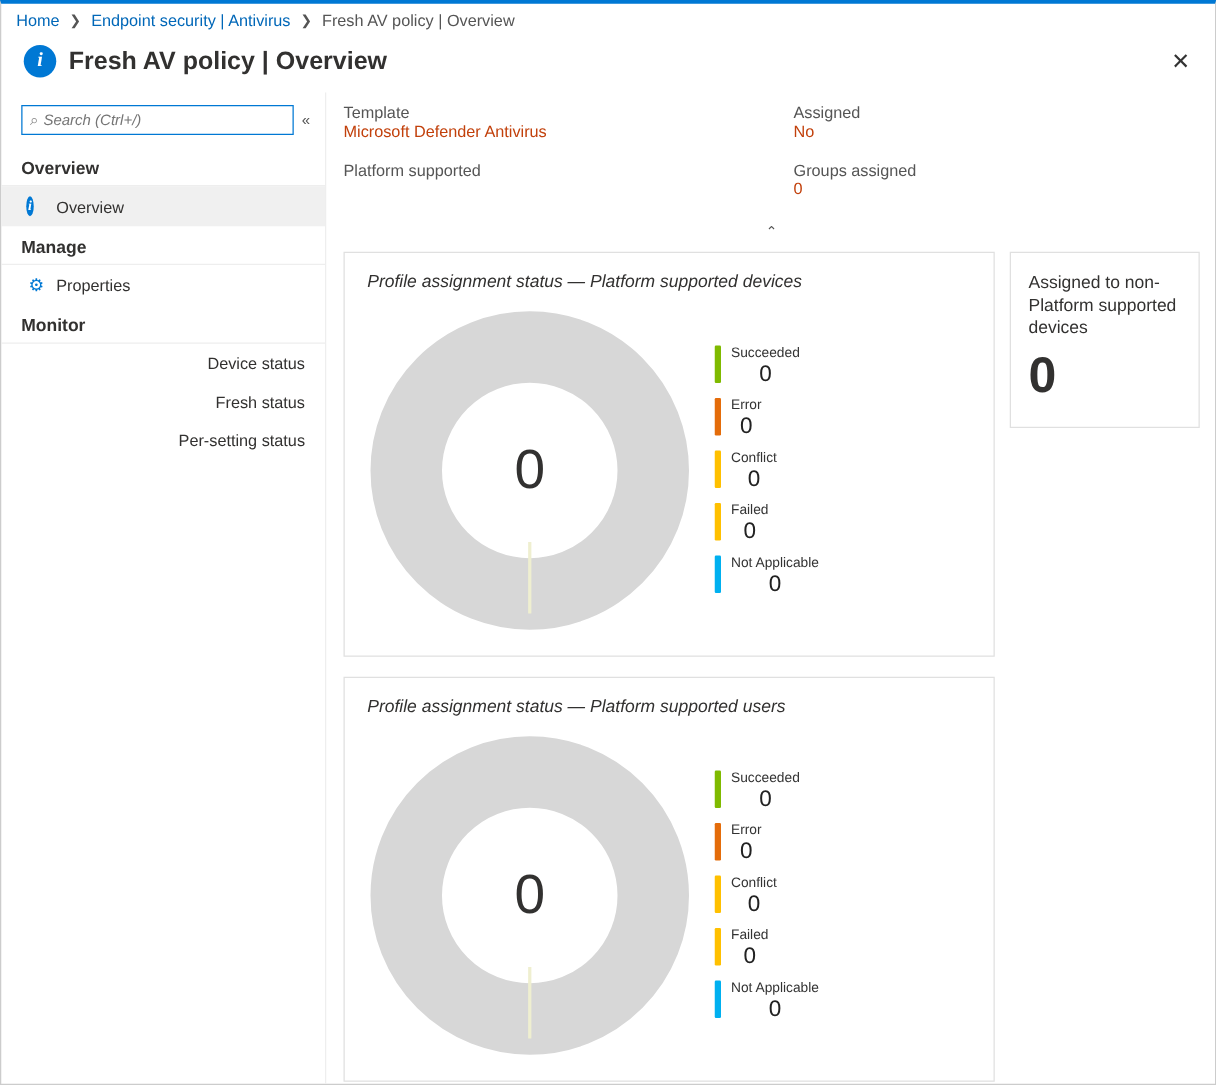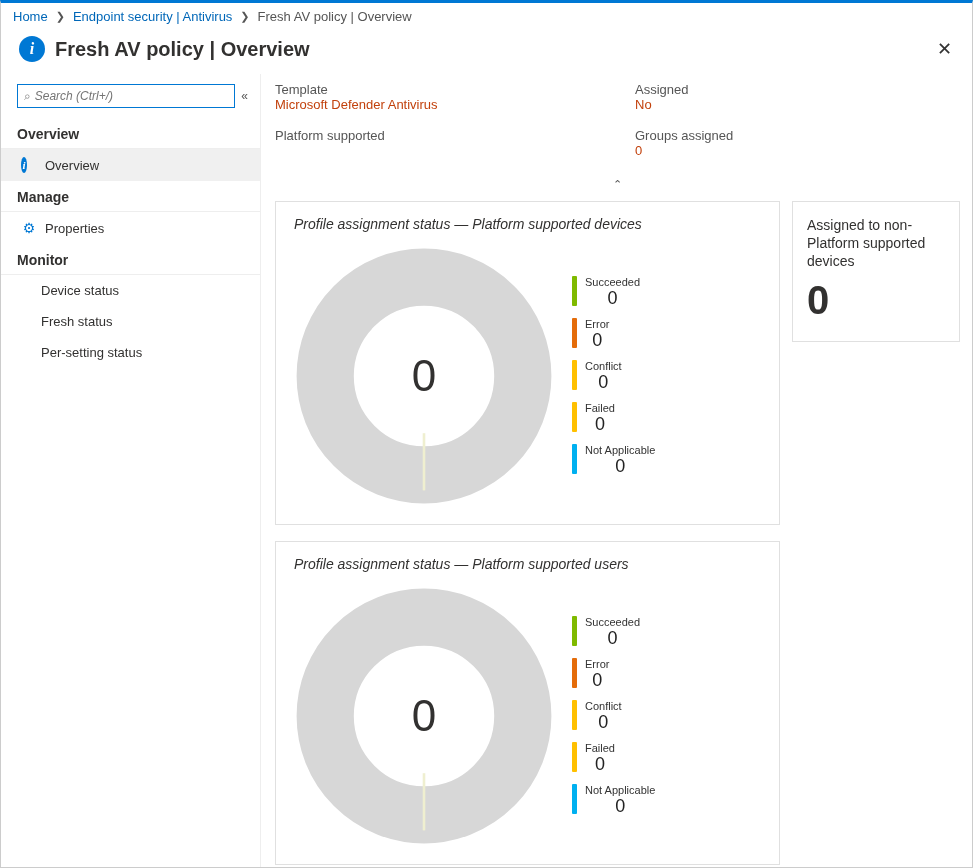--- a/index.html
+++ b/index.html
@@ -19,41 +19,41 @@
   .search-row { display: flex; align-items: center; gap: 4px; padding: 0 10px 10px 16px; }
   .search-box { flex: 1; display: flex; align-items: center; border: 1px solid #0078d4; height: 24px; padding: 0 6px; }
   .search-box .mag { color: #888; font-size: 12px; margin-right: 4px; }
   .search-box input { border: none; outline: none; font-size: 12px; flex: 1; font-style: italic; color: #8b5cf6; background: transparent; }
   .collapse-btn { font-size: 12px; color: #555; cursor: pointer; padding: 0 2px; }
   .nav-section-title { font-size: 14px; font-weight: 600; padding: 8px 16px 6px 16px; border-bottom: 1px solid #eee; }
   .nav-item { display: flex; align-items: center; gap: 8px; padding: 8px 16px 8px 20px; font-size: 13px; cursor: pointer; }
   .nav-item.active { background: #f0f0f0; }
   .nav-item .icon-slot { width: 16px; display: flex; justify-content: center; }
   .props-icon { font-size: 14px; color: #0078d4; }
-  .indent { padding-left: 40px; }
+  .indent { padding-left: 56px; justify-content: flex-end; }
   .main { flex: 1; padding: 8px 12px 12px 14px; overflow: auto; }
   .kv-grid { display: grid; grid-template-columns: 360px 1fr; row-gap: 2px; margin-bottom: 6px; }
   .kv-label { color: #555; font-size: 13px; }
   .kv-value { color: #c2410c; font-size: 13px; }
   .pair-block { margin-bottom: 14px; }
   .chev-up-row { text-align: center; color: #555; font-size: 11px; margin: 4px 0 10px 0; cursor: pointer; }
   .content-row { display: flex; gap: 12px; align-items: flex-start; }
   .cards-col { flex: 1; display: flex; flex-direction: column; gap: 16px; min-width: 0; }
   .card { border: 1px solid #e0e0e0; padding: 14px 18px 18px 18px; }
   .card-title { font-size: 14px; margin-bottom: 14px; font-style: italic; }
   .donut-row { display: flex; align-items: center; gap: 18px; }
   .donut-wrap { position: relative; width: 260px; height: 260px; }
   .donut-wrap svg { width: 260px; height: 260px; }
   .donut-center { position: absolute; inset: 0; display: flex; align-items: center; justify-content: center; font-size: 44px; font-weight: 400; }
   .legend { display: flex; flex-direction: column; gap: 10px; text-align: center; }
   .leg-item { display: flex; align-items: flex-start; gap: 8px; }
   .leg-bar { width: 5px; height: 30px; border-radius: 1px; }
   .leg-text .leg-label { font-size: 11px; color: #333; line-height: 12px; }
   .leg-text .leg-value { font-size: 18px; color: #222; line-height: 20px; }
-  .side-card { width: 168px; border: 1px solid #e0e0e0; padding: 14px 14px 18px 14px; }
+  .side-card { width: 152px; border: 1px solid #e0e0e0; padding: 14px 14px 18px 14px; }
   .side-card .sc-title { font-size: 14px; line-height: 18px; margin-bottom: 8px; }
   .side-card .sc-value { font-size: 40px; font-weight: 700; }
 </style>
 </head>
 <body>
 
 <div class="root">
 
   <div class="breadcrumb">
     <a>Home</a>

